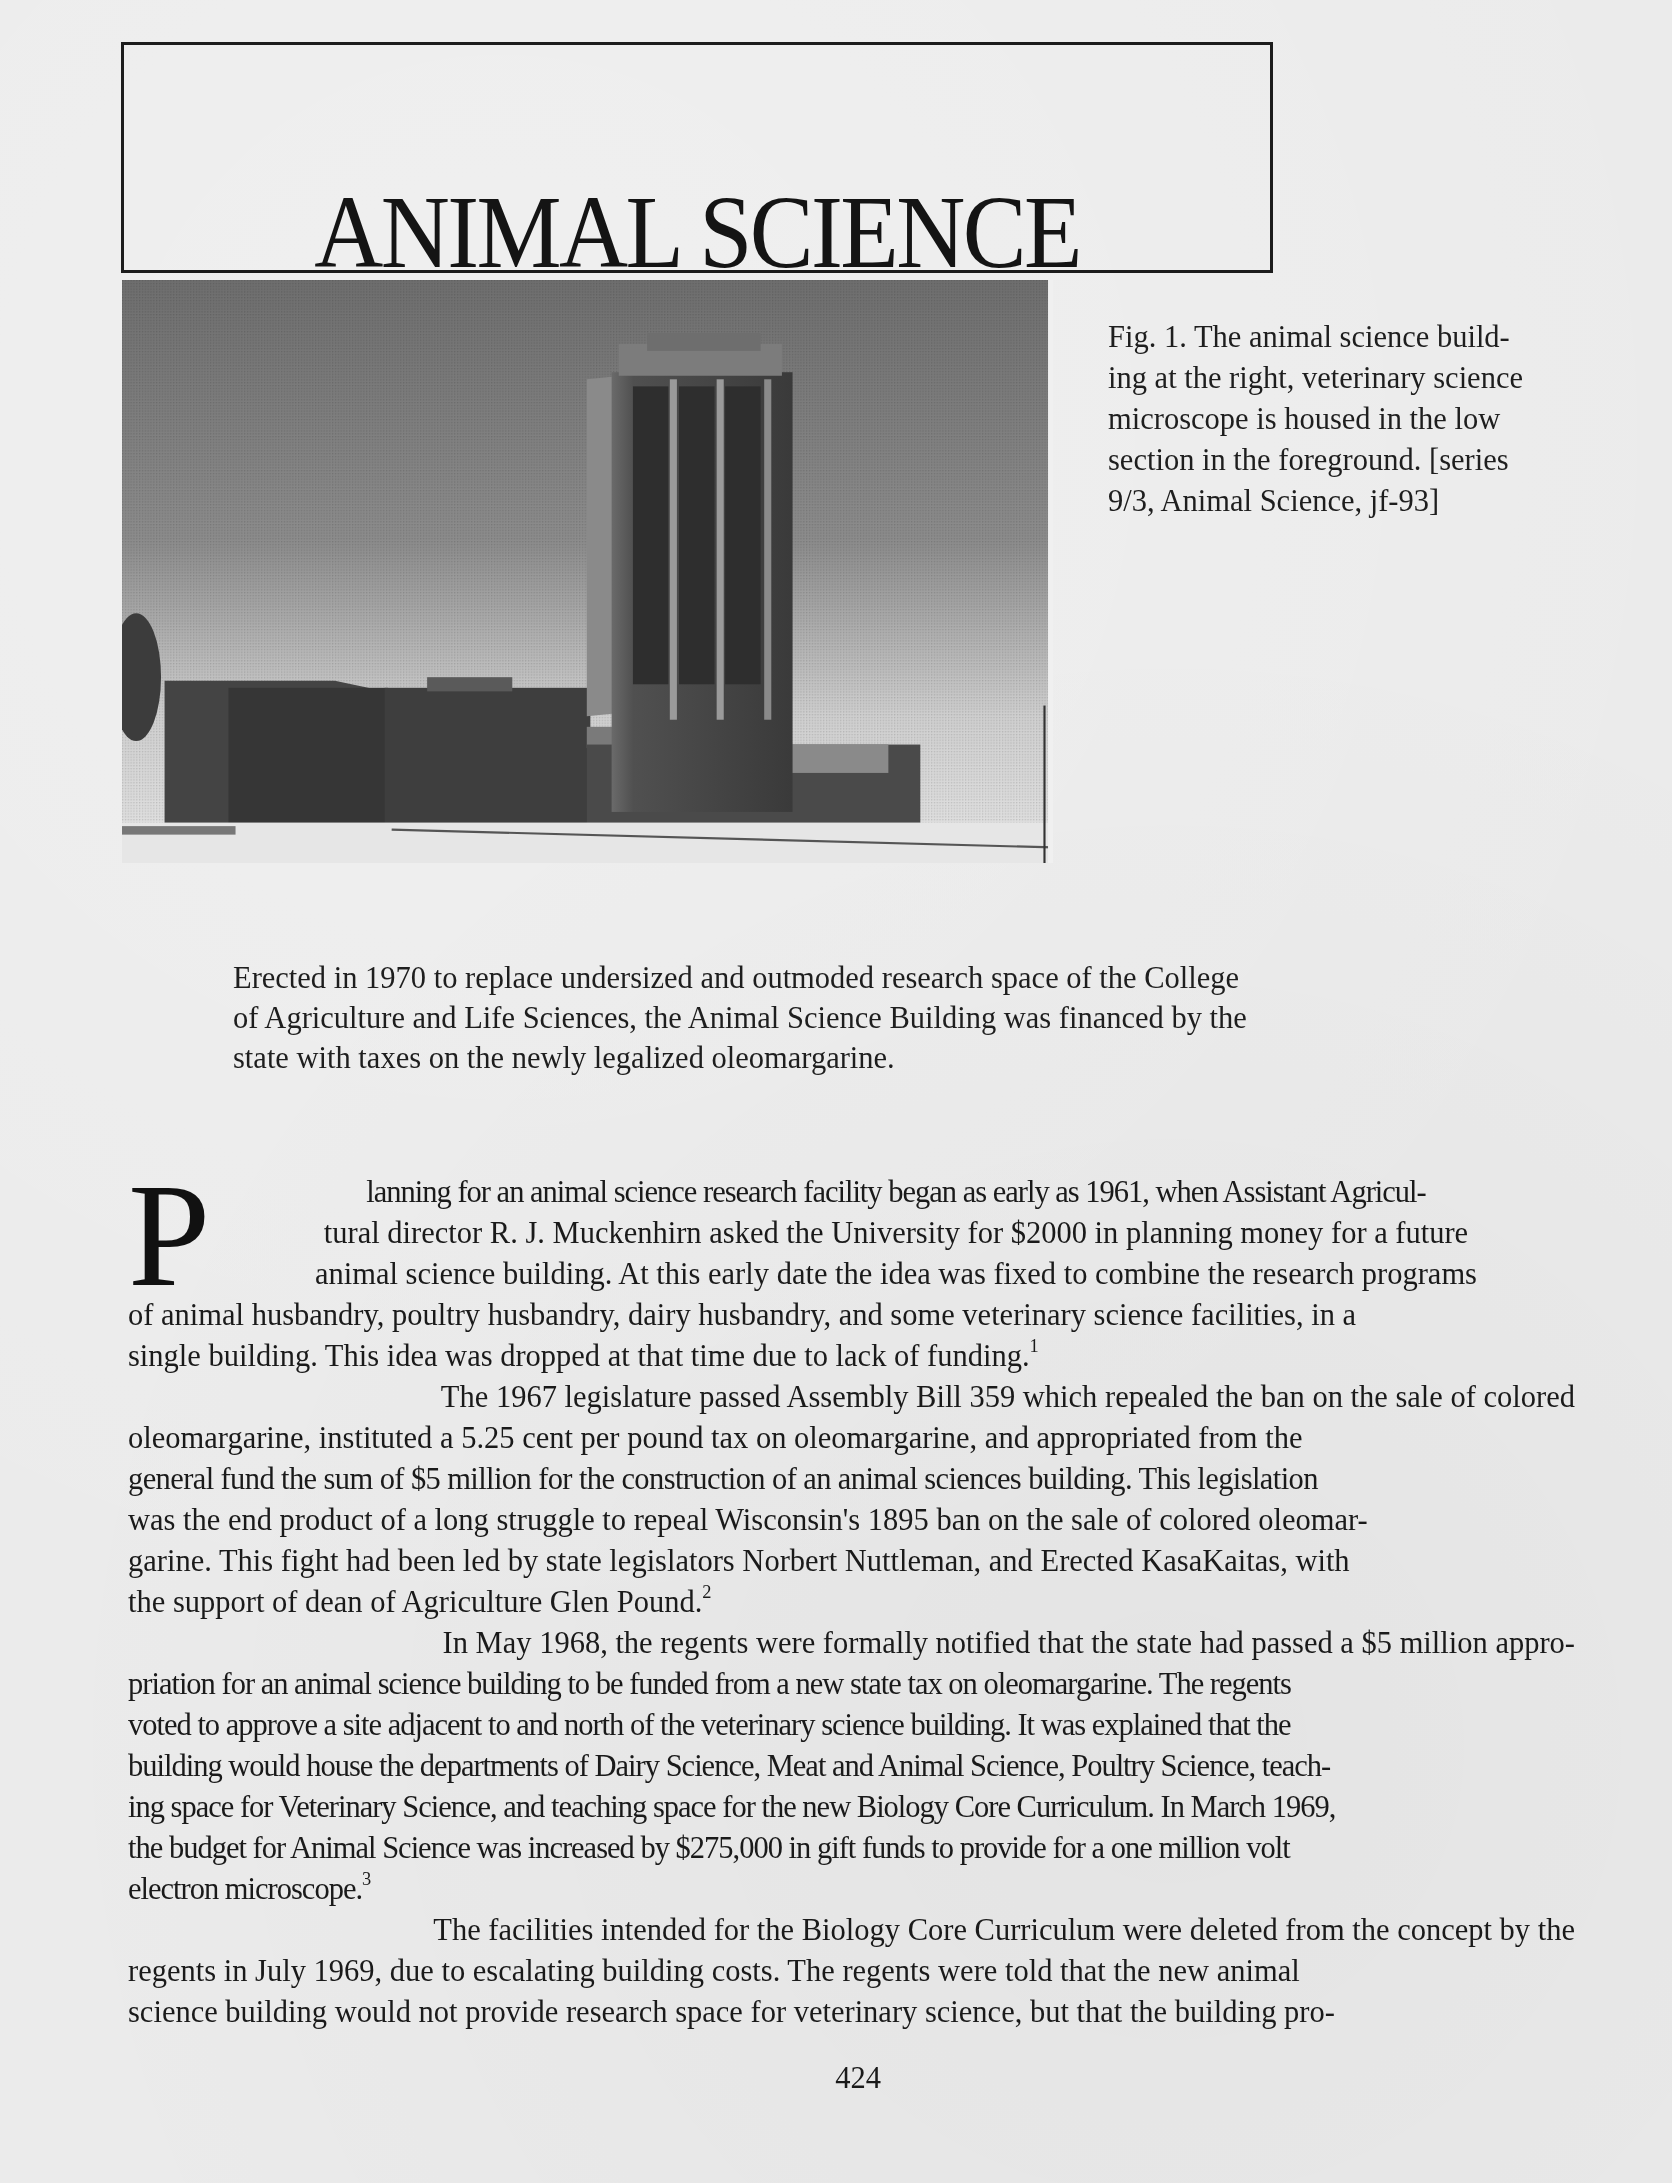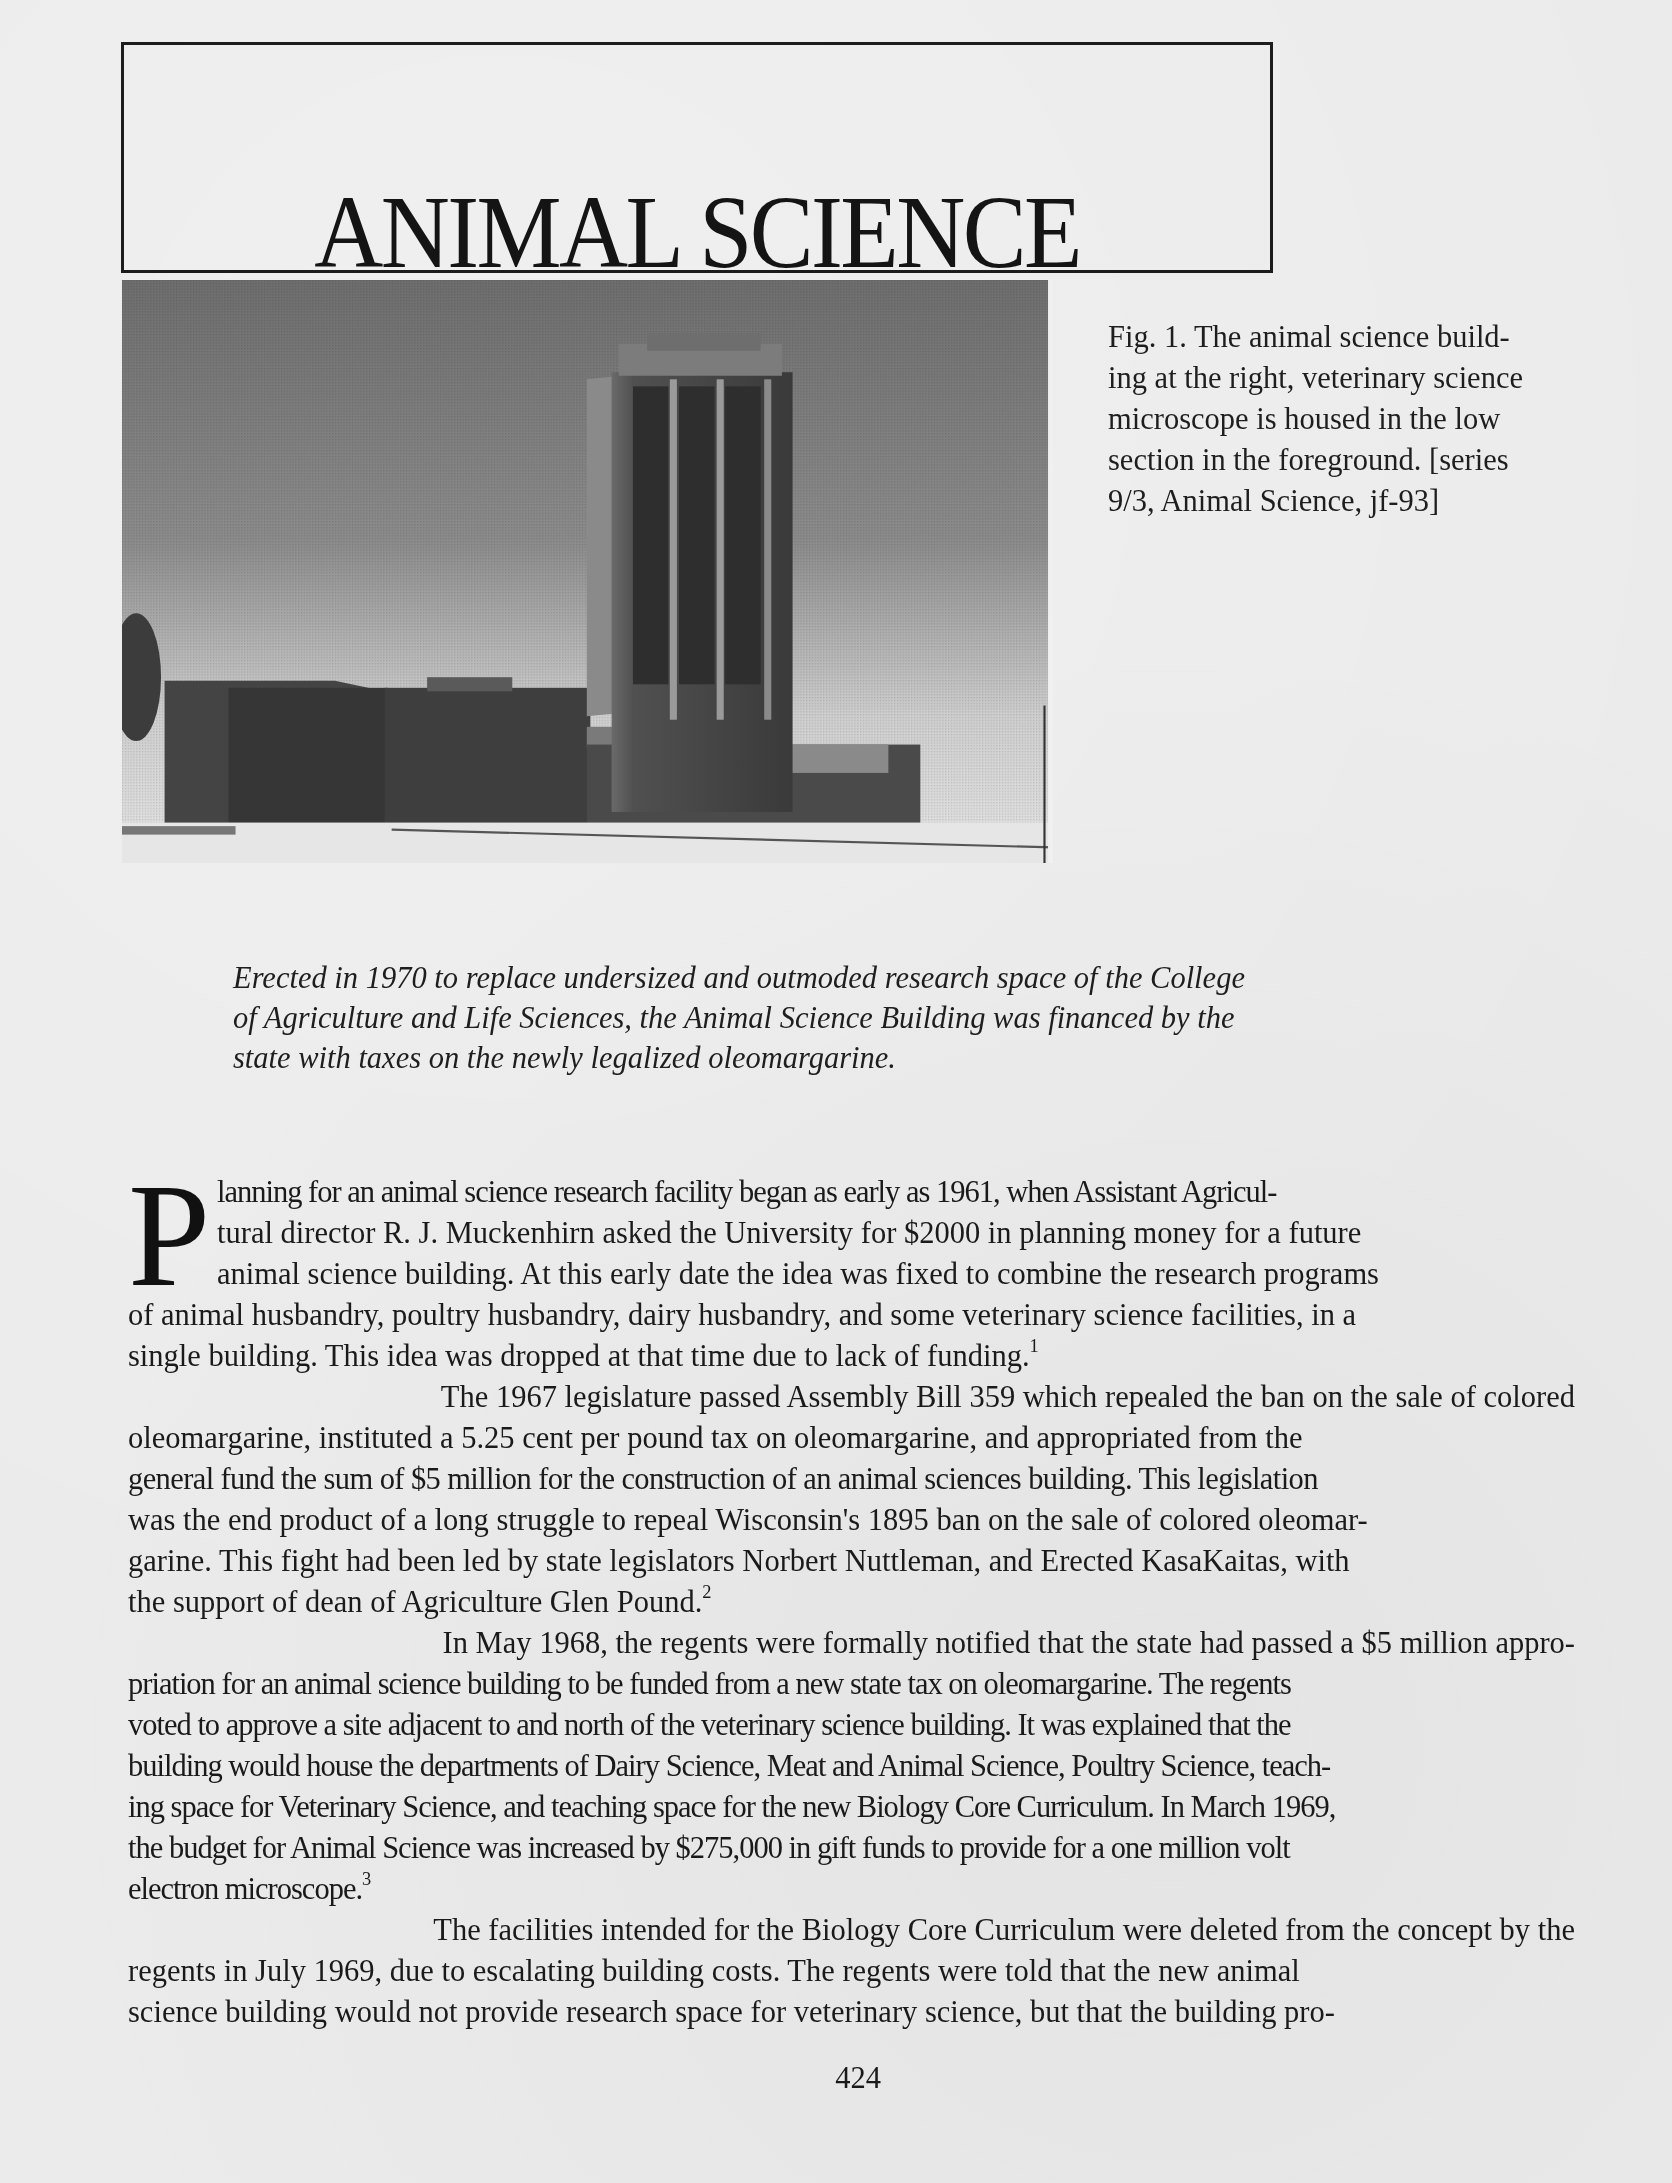--- a/index.html
+++ b/index.html
@@ -50,36 +50,35 @@
     font-size: 30.5px;
     line-height: 41px;
     color: #1e1e1e;
     margin-left: 26px;
   }
   .caption div { white-space: nowrap; }
   .intro {
     position: absolute;
     left: 233px; top: 958px;
     width: 1242px;
-    font-style: italic;
     font-size: 30.5px;
     line-height: 40px;
     color: #1e1e1e;
   }
   .intro div { white-space: nowrap; }
   .body-text {
     position: absolute;
     left: 128px; top: 1172px;
     width: 1447px;
     font-size: 30.5px;
     line-height: 41px;
     color: #1a1a1a;
   }
   .line { white-space: nowrap; height: 41px; }
-  .line.dc { padding-left: 89px; }
+  .line.dc { padding-left: 89px; text-align: center; }
   .line.indent { padding-left: 110px; text-align: right; }
   .dropcap {
     position: absolute;
     left: 0; top: 5.7px;
     font-size: 148px;
     line-height: 114px;
     color: #111;
   }
   .sup { font-size: 18.4px; vertical-align: 14px; line-height: 0; }
   .tight { letter-spacing: -1px; }

